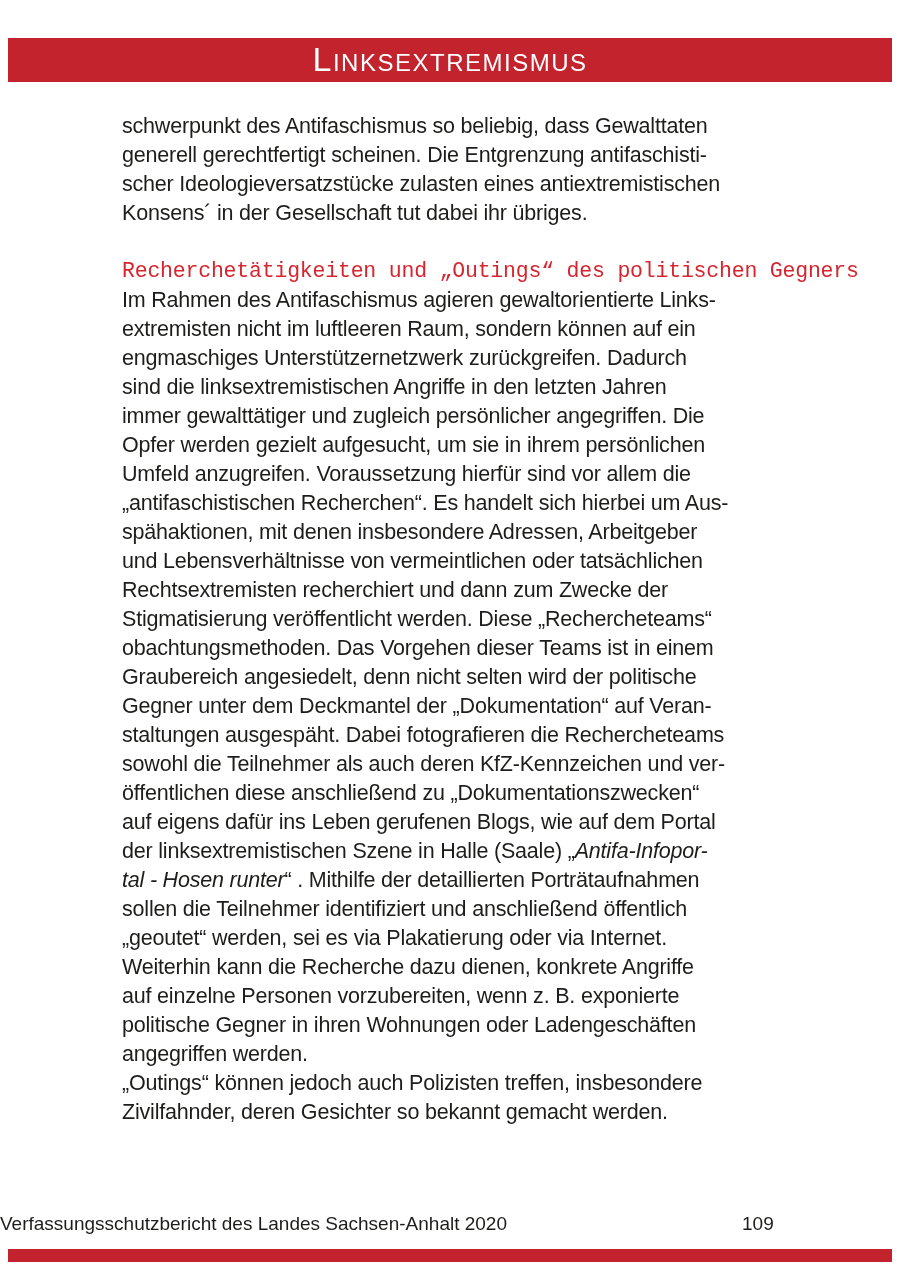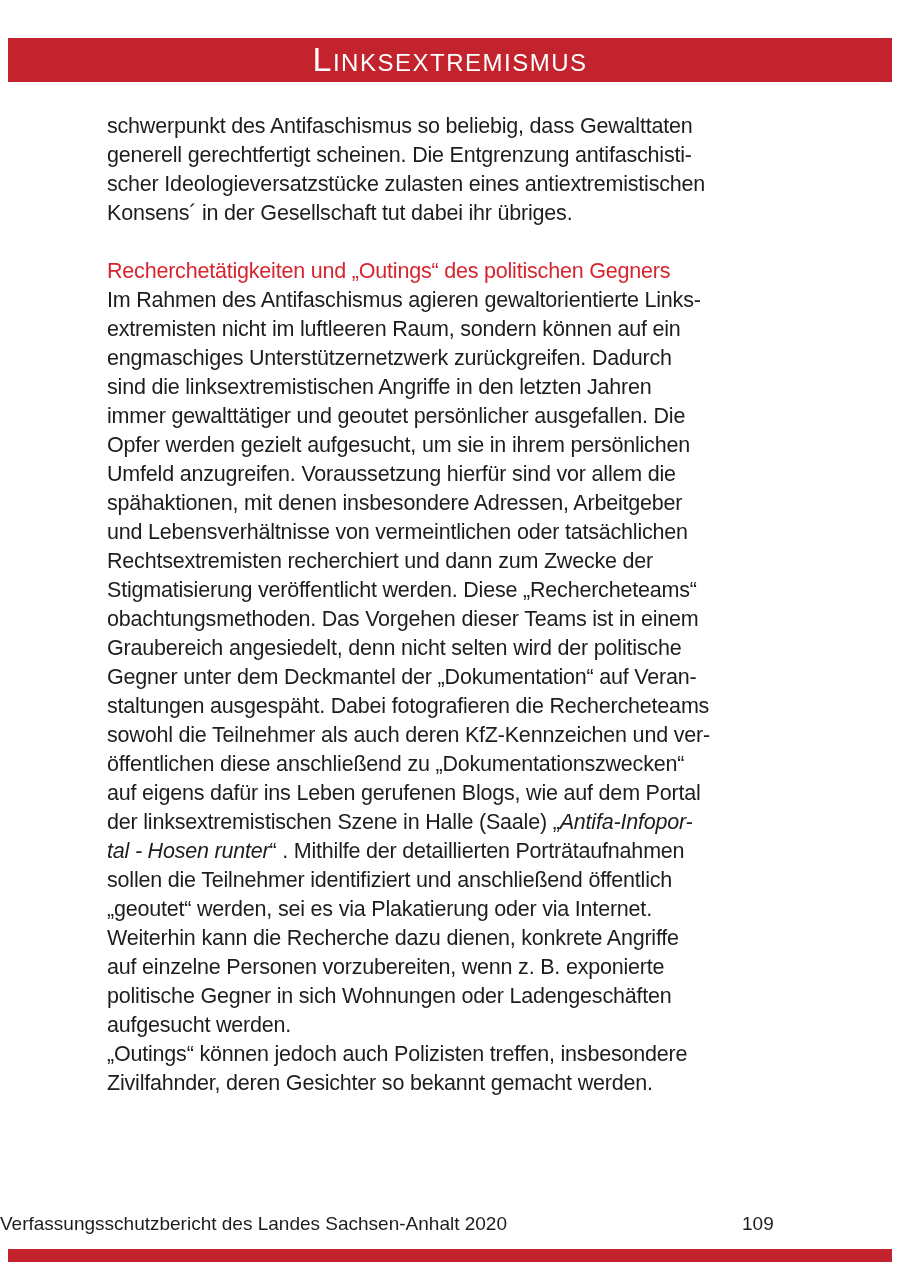--- a/index.html
+++ b/index.html
@@ -29,38 +29,39 @@
     line-height: 1;
     display: inline-flex;
     align-items: baseline;
     transform: translateY(-1px);
   }
   .chapter-title .initial {
     font-size: 34px;
   }
   .content {
     position: absolute;
-    left: 107px;
+    left: 122px;
     top: 112px;
     width: 690px;
     color: var(--text-color, #1d1d1b);
     font-size: 21.5px;
     line-height: 29px;
     letter-spacing: -0.2px;
   }
   .line { white-space: nowrap; height: 29px; }
   .it { font-style: italic; }
   .section-heading {
     margin: 29px 0 0 0;
     padding: 0;
     font-weight: normal;
     font-size: 21.5px;
     line-height: 29px;
     color: var(--heading-red, #d6252e);
     white-space: nowrap;
+    font-family: Liberation Mono, monospace;
   }
   .page-footer {
     position: absolute;
     left: 0;
     top: 1209px;
     width: 100%;
     height: 29px;
     font-size: 19px;
     line-height: 29px;
     color: var(--text-color, #1d1d1b);
@@ -101,42 +102,43 @@
         <div class="line"><span>generell gerechtfertigt scheinen. Die Entgrenzung antifaschisti-</span></div>
         <div class="line"><span>scher Ideologieversatzstücke zulasten eines antiextremistischen</span></div>
         <div class="line"><span>Konsens´ in der Gesellschaft tut dabei ihr übriges.</span></div>
       </div>
     <h2 class="section-heading">Recherchetätigkeiten und „Outings“ des politischen Gegners</h2>
     <div>
         <div class="line"><span>Im Rahmen des Antifaschismus agieren gewaltorientierte Links-</span></div>
         <div class="line"><span>extremisten nicht im luftleeren Raum, sondern können auf ein</span></div>
         <div class="line"><span>engmaschiges Unterstützernetzwerk zurückgreifen. Dadurch</span></div>
         <div class="line"><span>sind die linksextremistischen Angriffe in den letzten Jahren</span></div>
-        <div class="line"><span>immer gewalttätiger und geoutet persönlicher ausgefallen. Die</span></div>
+        <div class="line"><span>immer gewalttätiger und zugleich persönlicher angegriffen. Die</span></div>
         <div class="line"><span>Opfer werden gezielt aufgesucht, um sie in ihrem persönlichen</span></div>
         <div class="line"><span>Umfeld anzugreifen. Voraussetzung hierfür sind vor allem die</span></div>
+        <div class="line"><span>„antifaschistischen Recherchen“. Es handelt sich hierbei um Aus-</span></div>
         <div class="line"><span>spähaktionen, mit denen insbesondere Adressen, Arbeitgeber</span></div>
         <div class="line"><span>und Lebensverhältnisse von vermeintlichen oder tatsächlichen</span></div>
         <div class="line"><span>Rechtsextremisten recherchiert und dann zum Zwecke der</span></div>
         <div class="line"><span>Stigmatisierung veröffentlicht werden. Diese „Rechercheteams“</span></div>
         <div class="line"><span>obachtungsmethoden. Das Vorgehen dieser Teams ist in einem</span></div>
         <div class="line"><span>Graubereich angesiedelt, denn nicht selten wird der politische</span></div>
         <div class="line"><span>Gegner unter dem Deckmantel der „Dokumentation“ auf Veran-</span></div>
         <div class="line"><span>staltungen ausgespäht. Dabei fotografieren die Rechercheteams</span></div>
         <div class="line"><span>sowohl die Teilnehmer als auch deren KfZ-Kennzeichen und ver-</span></div>
         <div class="line"><span>öffentlichen diese anschließend zu „Dokumentationszwecken“</span></div>
         <div class="line"><span>auf eigens dafür ins Leben gerufenen Blogs, wie auf dem Portal</span></div>
         <div class="line"><span>der linksextremistischen Szene in Halle (Saale) „</span><span class="it">Antifa-Infopor-</span></div>
         <div class="line"><span class="it">tal - Hosen runter</span><span>“ . Mithilfe der detaillierten Porträtaufnahmen</span></div>
         <div class="line"><span>sollen die Teilnehmer identifiziert und anschließend öffentlich</span></div>
         <div class="line"><span>„geoutet“ werden, sei es via Plakatierung oder via Internet.</span></div>
         <div class="line"><span>Weiterhin kann die Recherche dazu dienen, konkrete Angriffe</span></div>
         <div class="line"><span>auf einzelne Personen vorzubereiten, wenn z. B. exponierte</span></div>
-        <div class="line"><span>politische Gegner in sich Wohnungen oder Ladengeschäften</span></div>
-        <div class="line"><span>aufgesucht werden.</span></div>
+        <div class="line"><span>politische Gegner in ihren Wohnungen oder Ladengeschäften</span></div>
+        <div class="line"><span>angegriffen werden.</span></div>
         <div class="line"><span>„Outings“ können jedoch auch Polizisten treffen, insbesondere</span></div>
         <div class="line"><span>Zivilfahnder, deren Gesichter so bekannt gemacht werden.</span></div>
       </div>
   </main>
 
   <footer class="page-footer">
     <span class="footer-text">Verfassungsschutzbericht des Landes Sachsen-Anhalt 2020</span>
     <span class="page-number">109</span>
   </footer>
 

